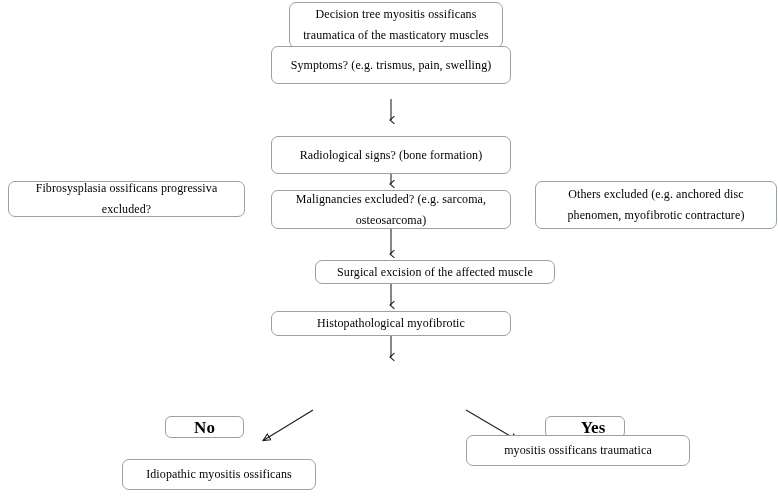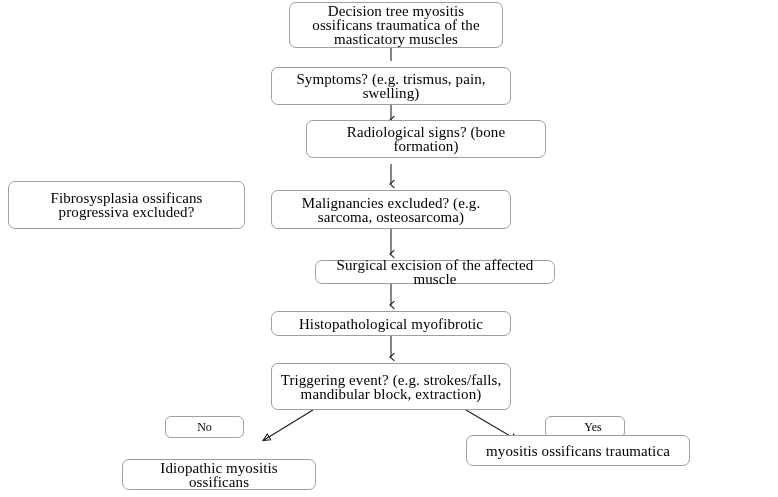--- a/index.html
+++ b/index.html
@@ -19,41 +19,42 @@
     position: absolute;
     box-sizing: border-box;
     border: 1px solid #9aa0a3;
     border-radius: 7px;
     background: #ffffff;
     display: flex;
     align-items: center;
     justify-content: center;
     text-align: center;
     color: #000000;
-    font-size: 15px;
-    line-height: 14px;
+    font-size: 12px;
+    line-height: 21px;
     padding: 2px 6px;
     letter-spacing: 0.1px;
   }
   .node span {
     display: block;
     width: 100%;
   }
   .label-chip {
     position: absolute;
     box-sizing: border-box;
     border: 1px solid #9aa0a3;
     border-radius: 6px;
     background: #ffffff;
     display: flex;
     align-items: center;
     justify-content: center;
     color: #000000;
-    font-size: 12px;
+    font-size: 17px;
     line-height: 15px;
+    font-weight: bold;
   }
   svg.edges {
     position: absolute;
     left: 0;
     top: 0;
     width: 778px;
     height: 497px;
     pointer-events: none;
   }
   svg.edges line, svg.edges path {
@@ -91,48 +92,48 @@
 
     <line x1="313" y1="410" x2="264" y2="440" marker-end="url(#arrowSolid)"></line>
 
     <line x1="466" y1="410" x2="517" y2="440" marker-end="url(#arrowSolid)"></line>
   </svg>
 
   <div class="node" style="left:289px; top:2px; width:214px; height:46px;">
     <span>Decision tree myositis ossificans traumatica of the masticatory muscles</span>
   </div>
 
-  <div class="node" style="left:271px; top:67px; width:240px; height:38px;">
+  <div class="node" style="left:271px; top:46px; width:240px; height:38px;">
     <span>Symptoms? (e.g. trismus, pain, swelling)</span>
   </div>
 
-  <div class="node" style="left:271px; top:120px; width:240px; height:38px;margin-left:35px;">
+  <div class="node" style="left:271px; top:136px; width:240px; height:38px;">
     <span>Radiological signs? (bone formation)</span>
   </div>
 
   <div class="node" style="left:271px; top:190px; width:240px; height:39px;">
     <span>Malignancies excluded? (e.g. sarcoma, osteosarcoma)</span>
   </div>
 
-  <div class="node" style="left:8px; top:181px; width:237px; height:48px;">
+  <div class="node" style="left:8px; top:181px; width:237px; height:36px;">
     <span>Fibrosysplasia ossificans progressiva excluded?</span>
   </div>
 
+  <div class="node" style="left:535px; top:181px; width:242px; height:48px;">
+    <span>Others excluded (e.g. anchored disc phenomen, myofibrotic contracture)</span>
+  </div>
 
   <div class="node" style="left:271px; top:260px; width:240px; height:24px;margin-left:44px;">
     <span>Surgical excision of the affected muscle</span>
   </div>
 
   <div class="node" style="left:271px; top:311px; width:240px; height:25px;">
     <span>Histopathological myofibrotic</span>
   </div>
 
-  <div class="node" style="left:271px; top:363px; width:240px; height:47px;">
-    <span>Triggering event? (e.g. strokes/falls, mandibular block, extraction)</span>
-  </div>
 
   <div class="label-chip" style="left:165px; top:416px; width:79px; height:22px;">
     <span>No</span>
   </div>
 
   <div class="label-chip" style="left:545px; top:416px; width:80px; height:22px;padding-left:16px;">
     <span>Yes</span>
   </div>
 
   <div class="node" style="left:122px; top:459px; width:194px; height:31px;">

